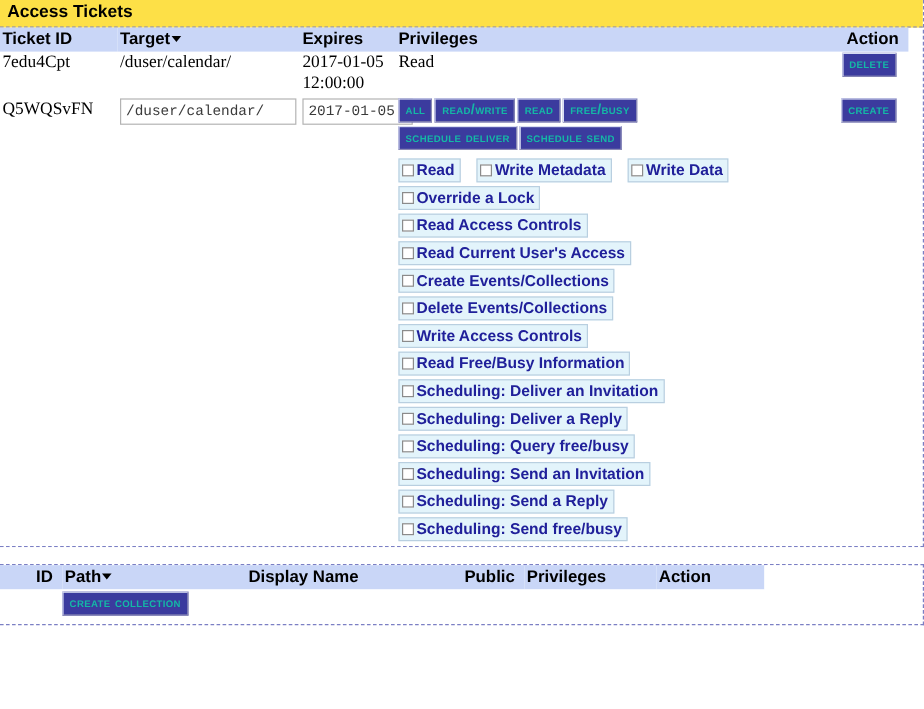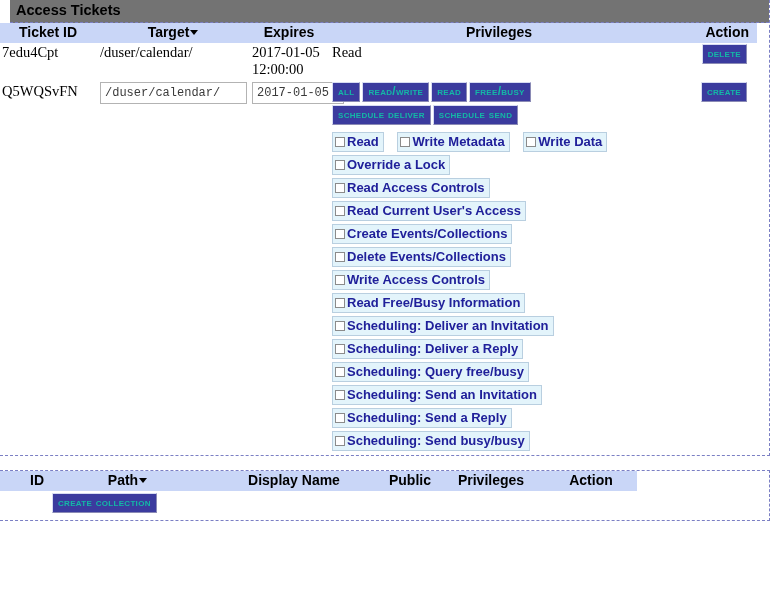--- a/index.html
+++ b/index.html
@@ -28,45 +28,44 @@
     border: 1px dashed #7b7fc4;
     border-left: none;
     box-sizing: border-box;
     background: #ffffff;
   }
   .section.first {
     border-top: none;
   }
 
   .section-title {
-    background: #737373;
+    background: #fde047;
     font-family: "Liberation Sans", "DejaVu Sans", sans-serif;
     font-weight: bold;
     font-size: 14.5px;
     color: #000000;
     padding: 2px 0 3px 6px;
     line-height: 17px;
     border-bottom: 1px dashed #7b7fc4;
-    margin-left: 10px;
   }
 
   
   table.grid {
     border-collapse: collapse;
     border-spacing: 0;
     width: 757px;
     table-layout: fixed;
   }
   table.grid th {
     background: #c9d6f7;
     font-family: "Liberation Sans", "DejaVu Sans", sans-serif;
     font-weight: bold;
     font-size: 14px;
     color: #000000;
-    text-align: center;
+    text-align: left;
     padding: 1px 4px 2px 2px;
     line-height: 17px;
     white-space: nowrap;
     vertical-align: bottom;
   }
   table.grid td {
     font-family: "Liberation Serif", "DejaVu Serif", serif;
     font-size: 14.5px;
     color: #000000;
     text-align: left;
@@ -268,21 +267,21 @@
               <div class="chip-line">
                 <label class="chip"><span class="box"></span><span>Scheduling: Query free/busy</span></label>
               </div>
               <div class="chip-line">
                 <label class="chip"><span class="box"></span><span>Scheduling: Send an Invitation</span></label>
               </div>
               <div class="chip-line">
                 <label class="chip"><span class="box"></span><span>Scheduling: Send a Reply</span></label>
               </div>
               <div class="chip-line">
-                <label class="chip"><span class="box"></span><span>Scheduling: Send busy/busy</span></label>
+                <label class="chip"><span class="box"></span><span>Scheduling: Send free/busy</span></label>
               </div>
             </div>
           </td>
 
           <td class="td-right" style="padding-top:3px;">
             <span class="btn">Create</span>
           </td>
         </tr>
       </tbody>
     </table>

